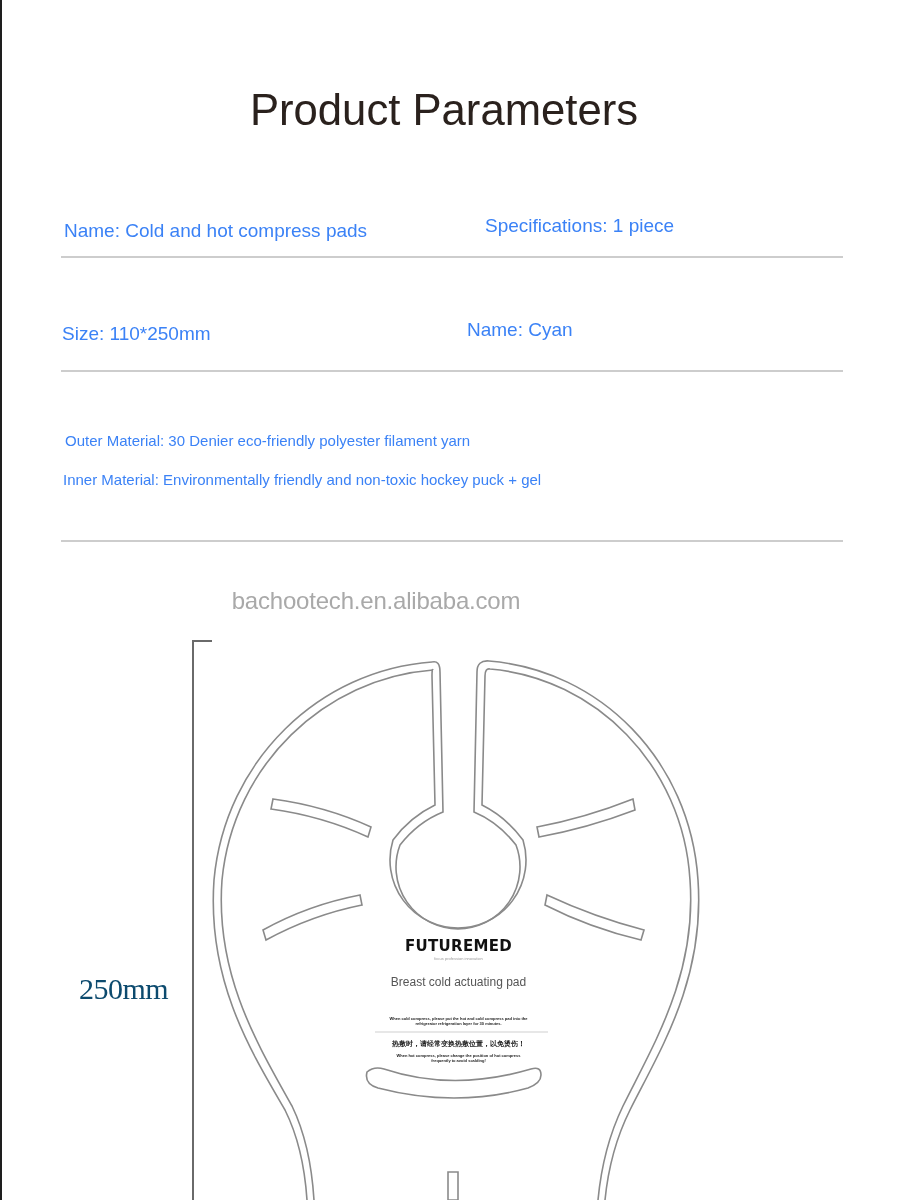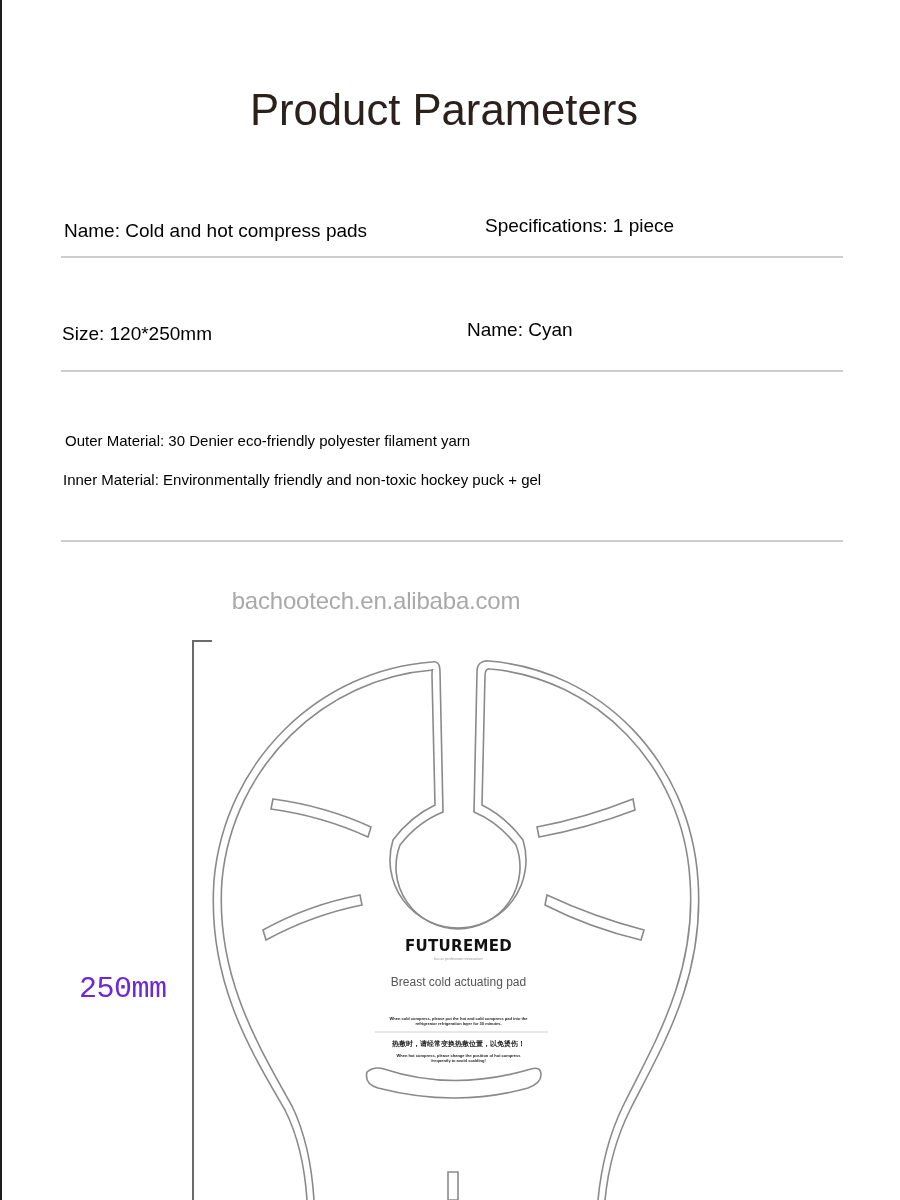--- a/index.html
+++ b/index.html
@@ -6,30 +6,30 @@
   body {
     width: 900px; height: 1200px; overflow: hidden; background: #ffffff;
     position: relative; font-family: "Liberation Sans", sans-serif;
   }
   .left-edge { position: absolute; left: 0; top: 0; width: 2px; height: 1200px; background: #1e1e1e; }
   .title {
     position: absolute; left: 0; width: 888px; top: 84px; text-align: center;
     font-size: 45px; color: #2a211d; letter-spacing: 0px;
     font-family: "Liberation Sans", sans-serif; transform: scaleX(0.97);
   }
-  .param { position: absolute; color: #000000; font-size: 19px; white-space: nowrap; }
+  .param { position: absolute; color: #3b82f6; font-size: 19px; white-space: nowrap; }
   .param.small { font-size: 15px; }
   .divider { position: absolute; left: 61px; width: 782px; height: 2px; background: #cdcdcd; }
   .watermark {
     position: absolute; left: 0; width: 752px; top: 587px; text-align: center;
     font-size: 24px; color: #a9a9a9; letter-spacing: -0.2px;
   }
   .dim-label {
-    position: absolute; left: 79px; top: 972px; font-size: 30px; color: #6d28d9;
-    font-family: Liberation Mono, monospace; letter-spacing: -0.5px;
+    position: absolute; left: 79px; top: 972px; font-size: 30px; color: #0c4a6e;
+    font-family: Liberation Serif, serif; letter-spacing: -0.5px;
   }
   .diagram { position: absolute; left: 0; top: 620px; width: 900px; height: 580px; }
   .brand {
     position: absolute; left: 0; width: 917px; top: 937px; text-align: center;
     font-size: 15px; font-weight: bold; color: #111; letter-spacing: 0.3px;
     font-family: "DejaVu Sans", sans-serif;
   }
   .brand-sub {
     position: absolute; left: 0; width: 917px; top: 956px; text-align: center;
     font-size: 4px; color: #9a9a9a;
@@ -48,21 +48,21 @@
 <body>
 
 <div class="left-edge"></div>
 
 <div class="title">Product Parameters</div>
 
 <div class="param" style="left:64px; top:220px;">Name: Cold and hot compress pads</div>
 <div class="param" style="left:461px; top:215px;margin-left:24px;">Specifications: 1 piece</div>
 <div class="divider" style="top:256px;"></div>
 
-<div class="param" style="left:62px; top:323px;">Size: 120*250mm</div>
+<div class="param" style="left:62px; top:323px;">Size: 110*250mm</div>
 <div class="param" style="left:467px; top:319px;">Name: Cyan</div>
 <div class="divider" style="top:370px;"></div>
 
 <div class="param small" style="left:65px; top:432px;">Outer Material: 30 Denier eco-friendly polyester filament yarn</div>
 <div class="param small" style="left:63px; top:471px;">Inner Material: Environmentally friendly and non-toxic hockey puck + gel</div>
 <div class="divider" style="top:540px;"></div>
 
 <div class="watermark">bachootech.en.alibaba.com</div>
 
 <svg class="diagram" width="900" height="580" viewBox="0 620 900 580" xmlns="http://www.w3.org/2000/svg">

